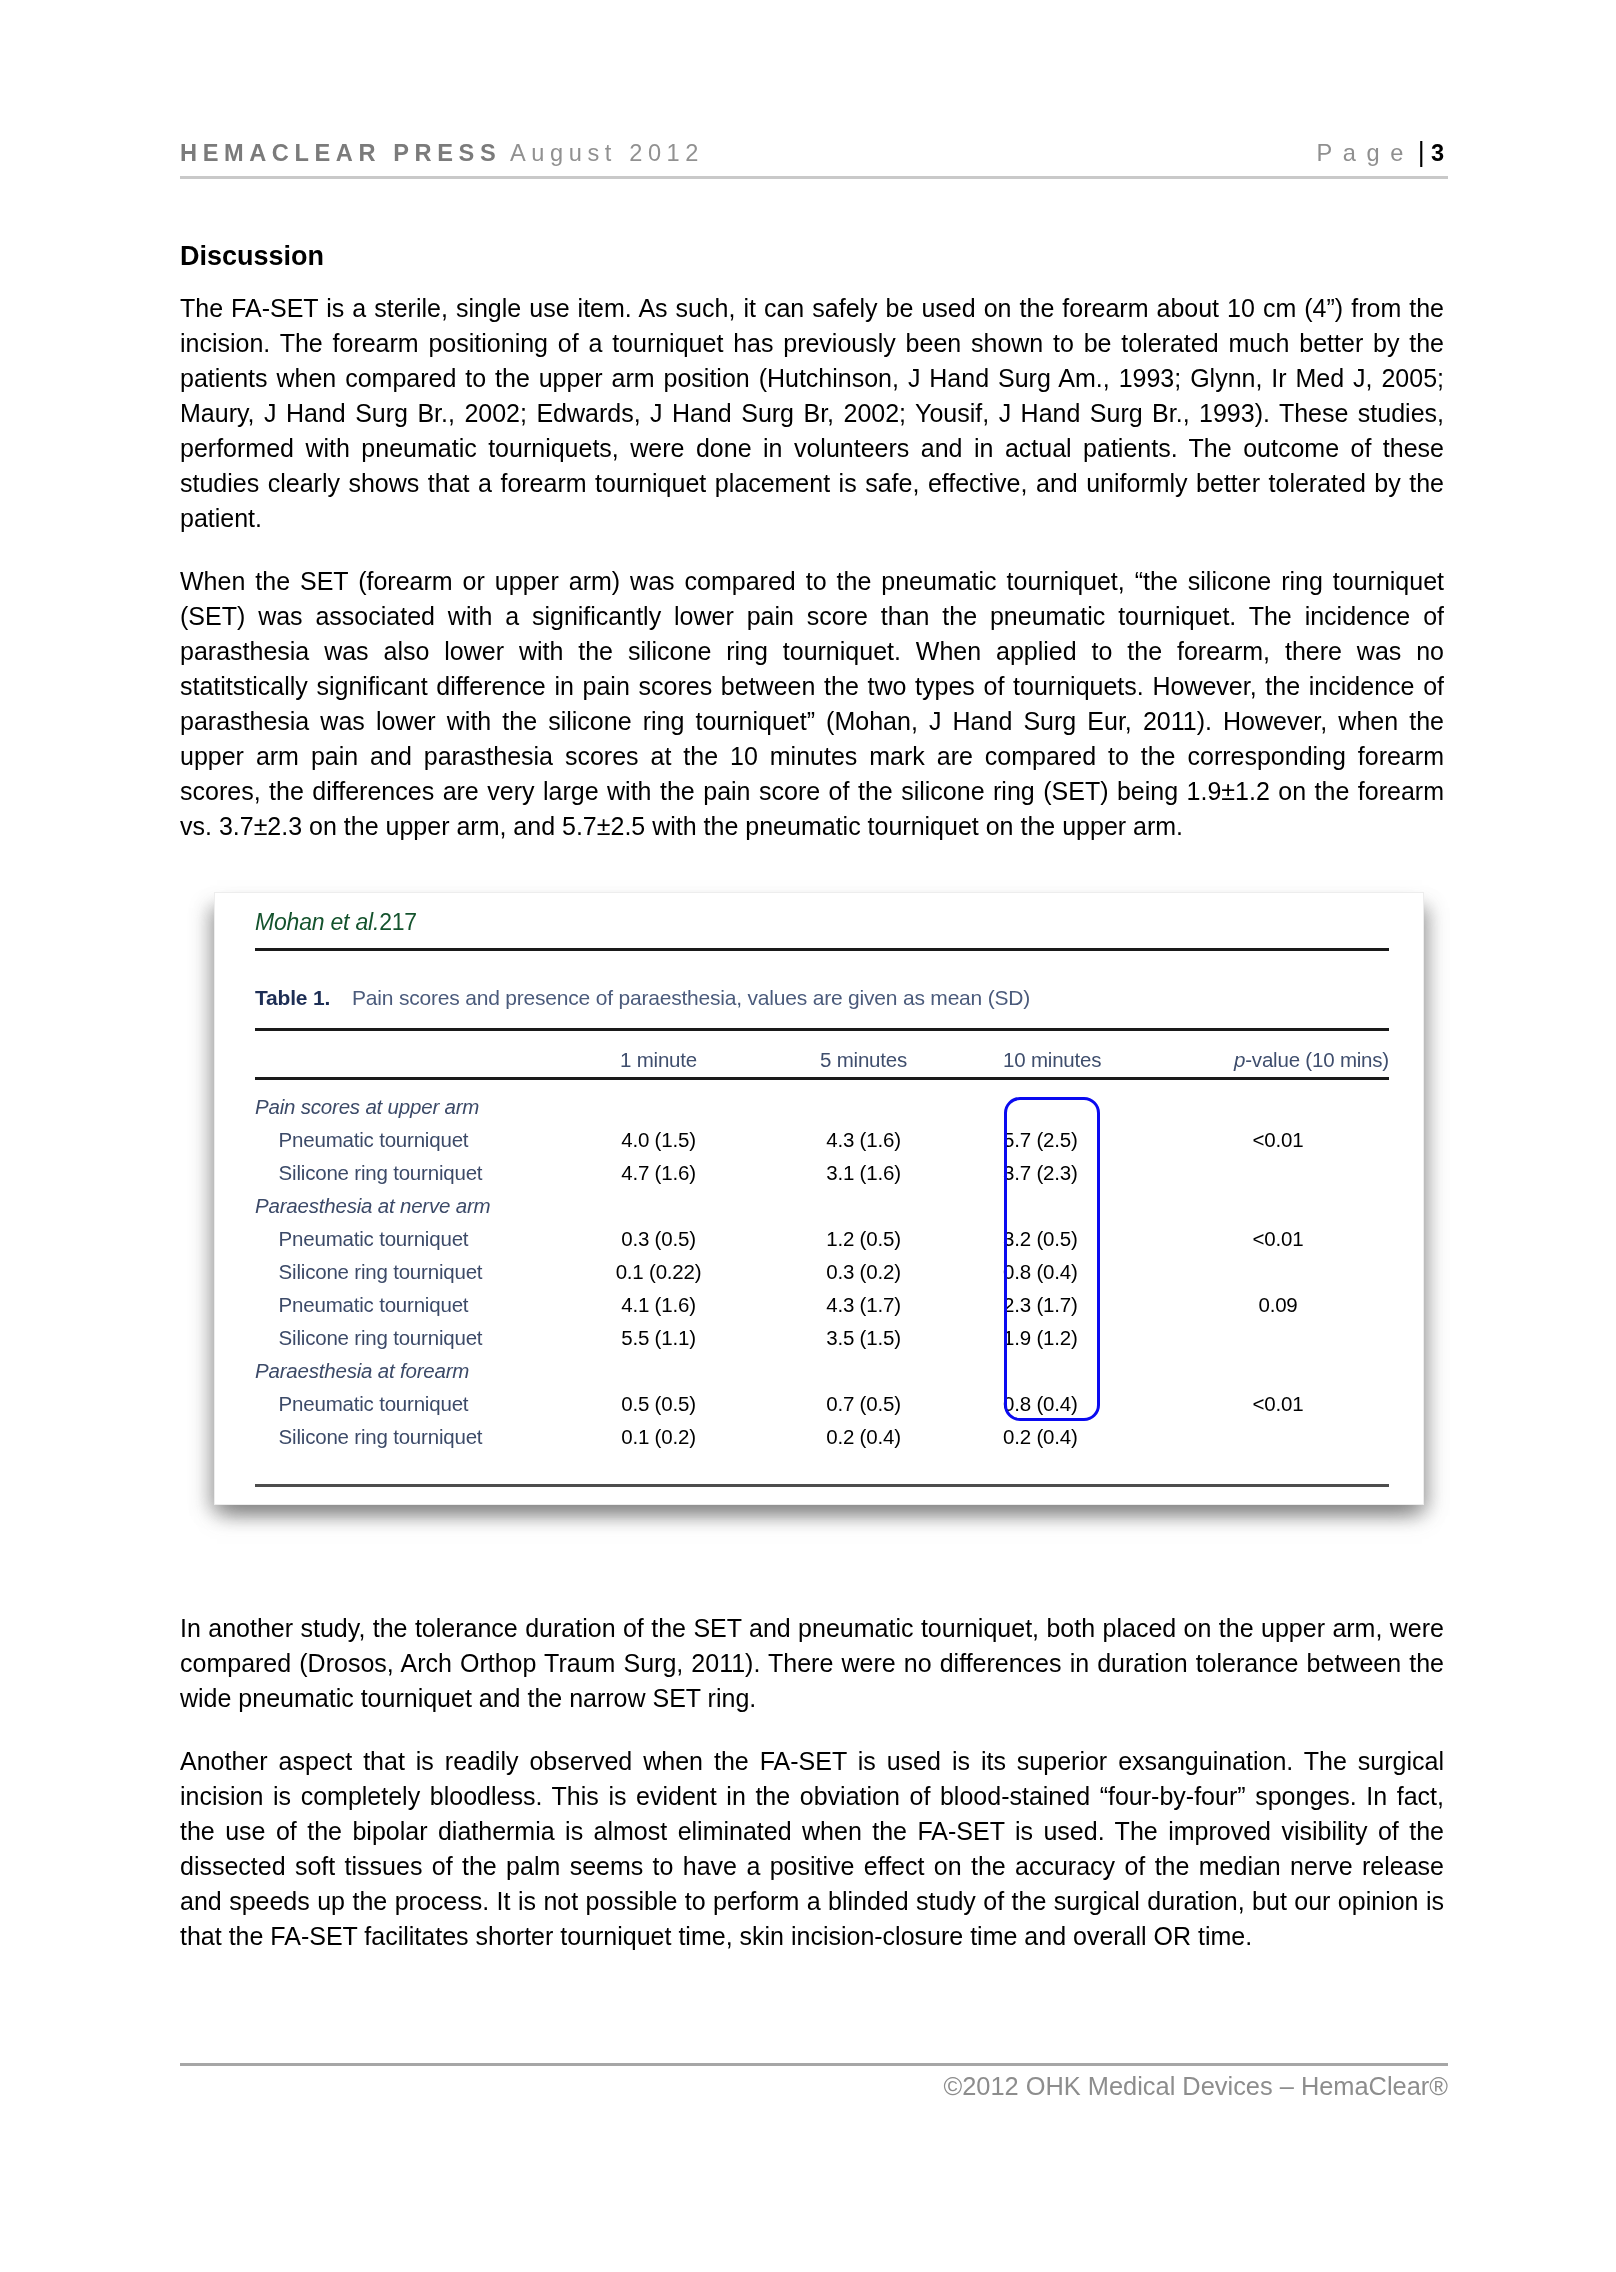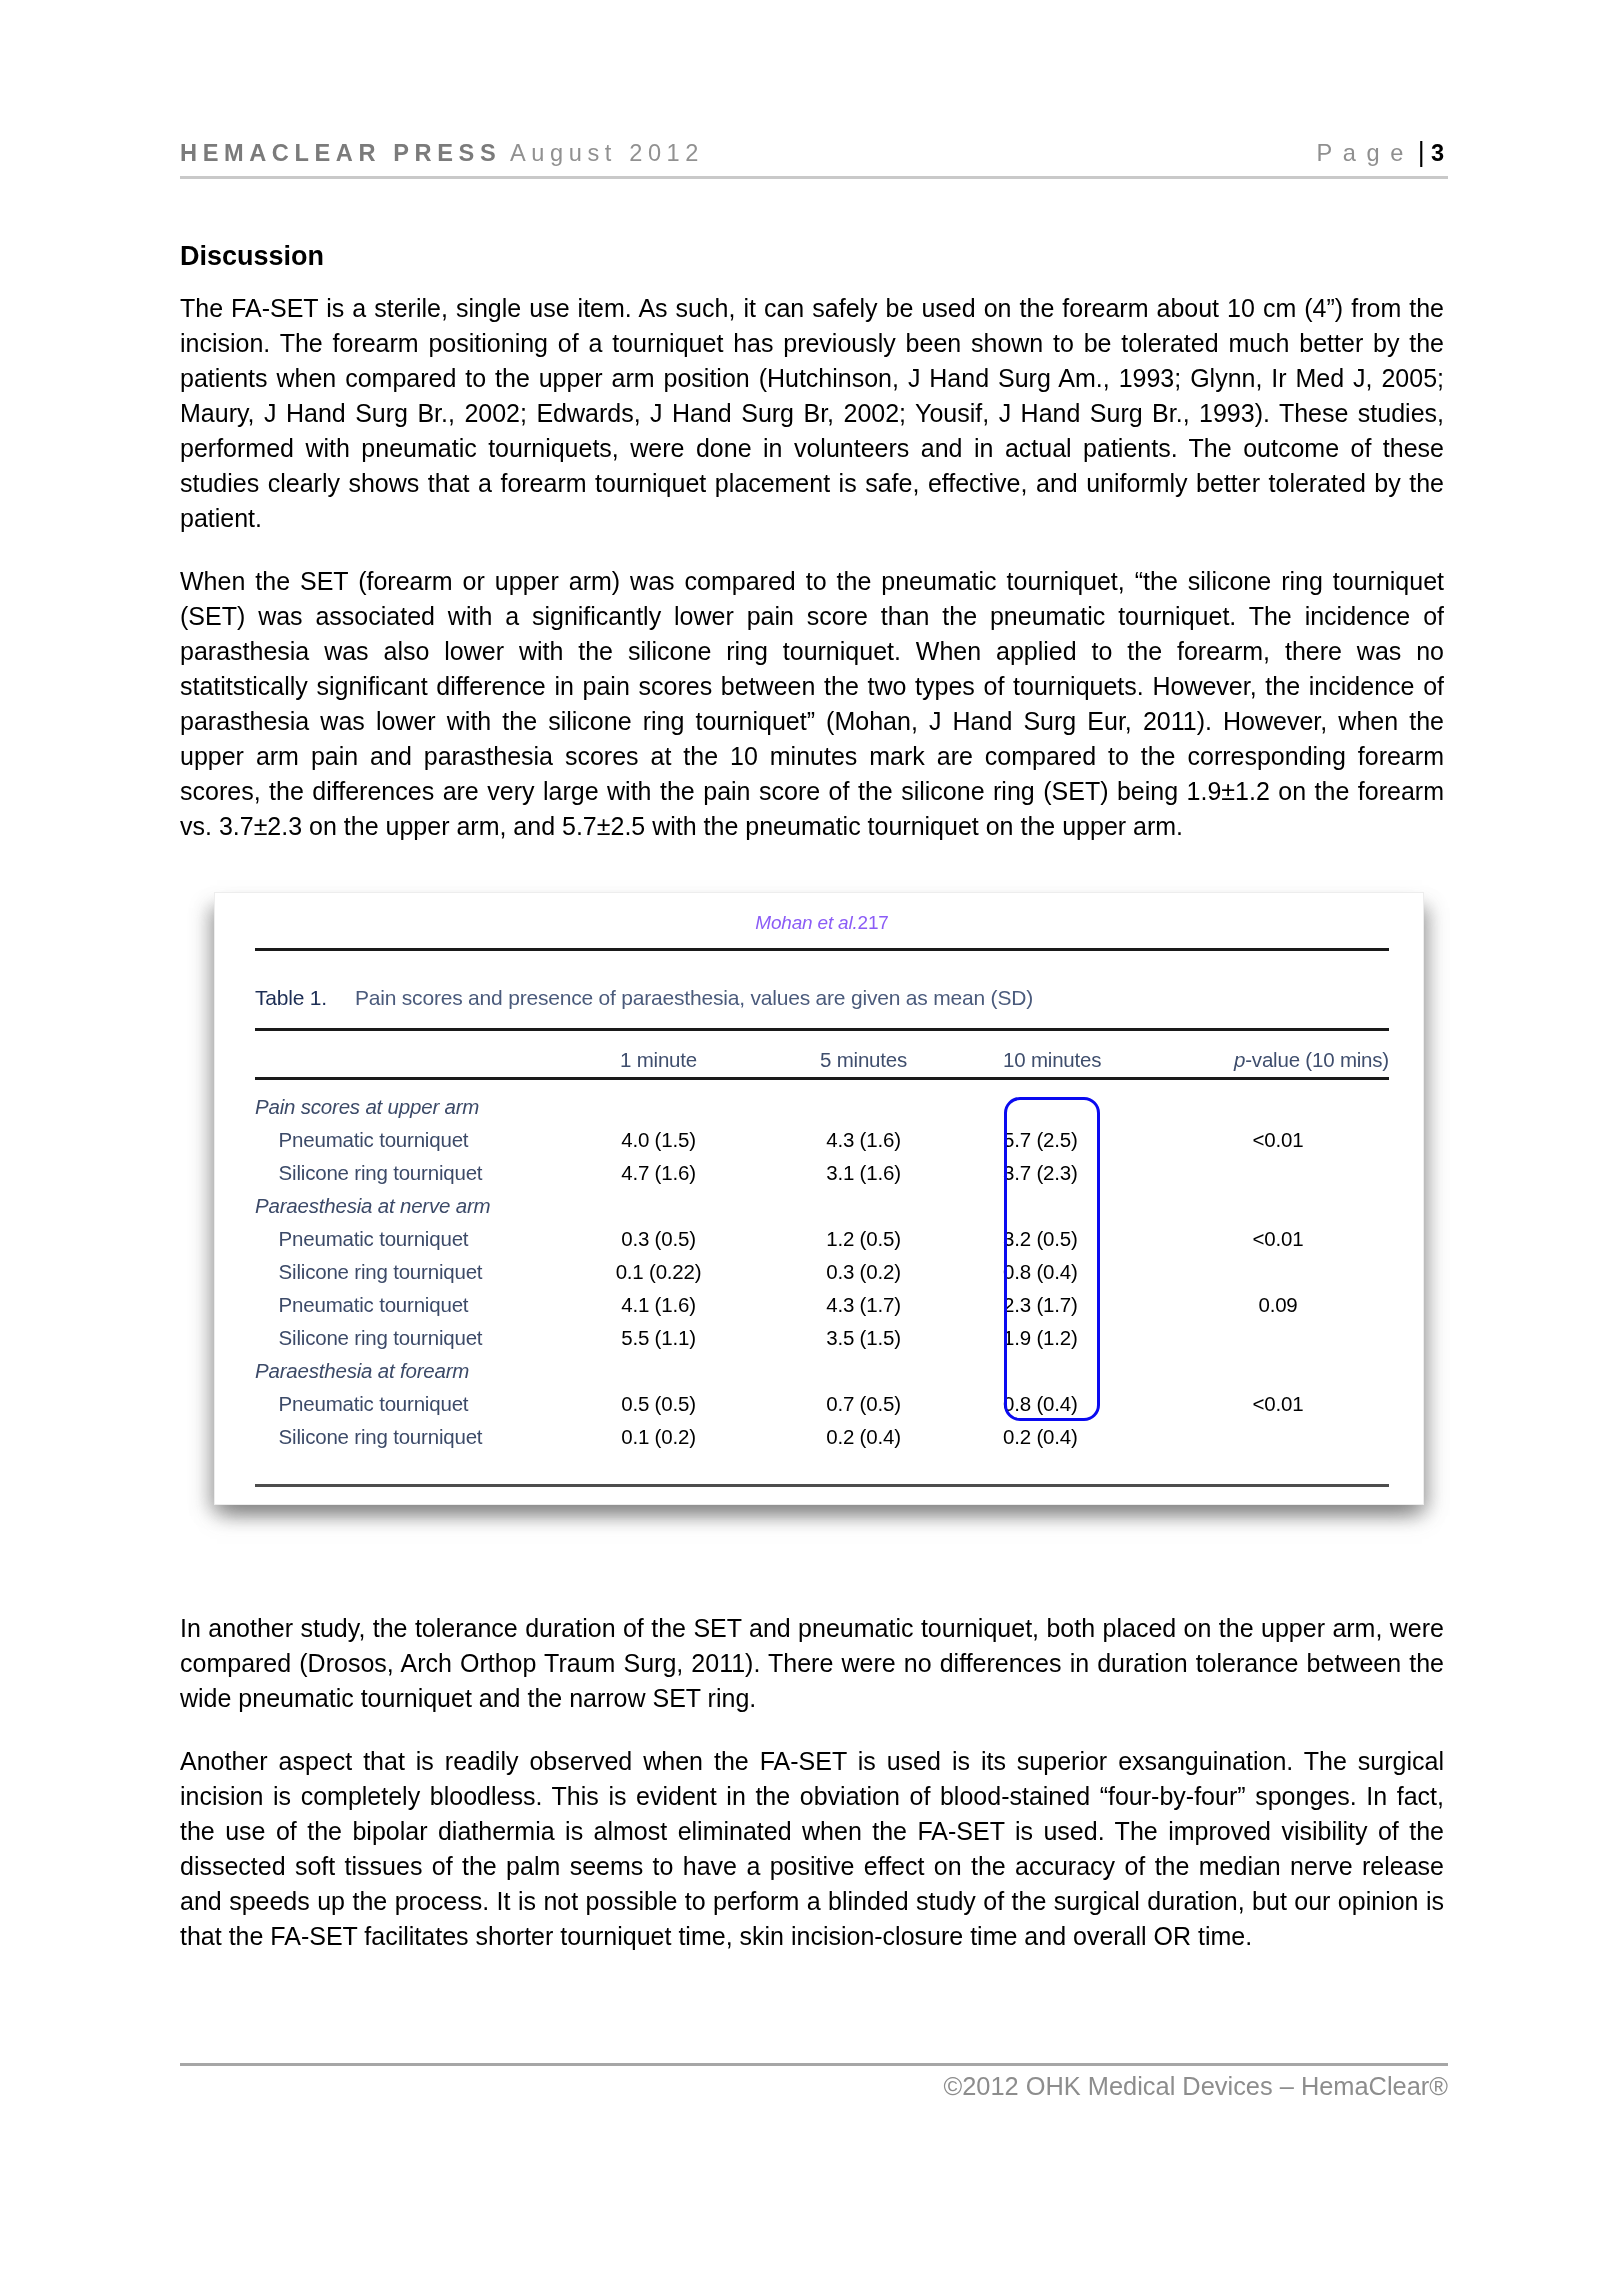--- a/index.html
+++ b/index.html
@@ -48,35 +48,35 @@
     box-shadow:
       0 13.7px 18.6px -2.5px rgba(95,95,95,0.55),
       12.4px 10px 17.4px -5px rgba(120,120,120,0.40),
       -12.4px 10px 17.4px -5px rgba(120,120,120,0.40);
     font-family: "Liberation Sans", sans-serif;
     letter-spacing: -0.2px;
     color: #3c4a68;
   }
   .fig-journal {
     position: absolute; top: 16px; left: 40px; width: 1134px;
-    display: flex; justify-content: center; align-items: baseline;
-    font-size: 19px; line-height: 27px; color: #8b5cf6;
+    display: flex; justify-content: flex-start; align-items: baseline;
+    font-size: 23px; line-height: 27px; color: #14532d;
   }
   .fig-authors { font-style: italic; }
   .fig-pagenum { font-style: normal; }
   .fig-rule { position: absolute; left: 40px; width: 1134px; background: #1a1a1a; }
   .fig-rule1 { top: 55px; height: 3.1px; }
   .fig-rule2 { top: 135px; height: 3.7px; }
   .fig-rule3 { top: 184px; height: 3.7px; }
   .fig-rule-bottom { top: 591px; height: 3.7px; background: #4d4d4d; }
   .fig-caption {
     position: absolute; top: 91px; left: 40px; width: 1134px;
     font-size: 21px; line-height: 27px; color: #4b5b7c;
   }
-  .fig-caption .cap-label { font-weight: normal; color: #1d2e55; margin-right: 28px; }
+  .fig-caption .cap-label { font-weight: bold; color: #1d2e55; margin-right: 22px; }
   .fig-colheads { position: absolute; top: 153px; left: 40px; width: 1134px; height: 28.5px;
     font-size: 20.5px; line-height: 28.5px; color: #3f4e6d; }
   .fig-rows { position: absolute; top: 197px; left: 40px; width: 1134px; }
   .frow { position: relative; height: 33px; font-size: 20.5px; line-height: 33px; }
   .cell { position: absolute; top: 0; height: 100%; white-space: nowrap; }
   .cl  { left: 0; width: 313px; text-align: left; }
   .cl.ind { padding-left: 23.6px; }
   .sec { font-style: italic; }
   .c1 { left: 323px;  width: 161px; text-align: center; }
   .c2 { left: 528px;  width: 161px; text-align: center; }

